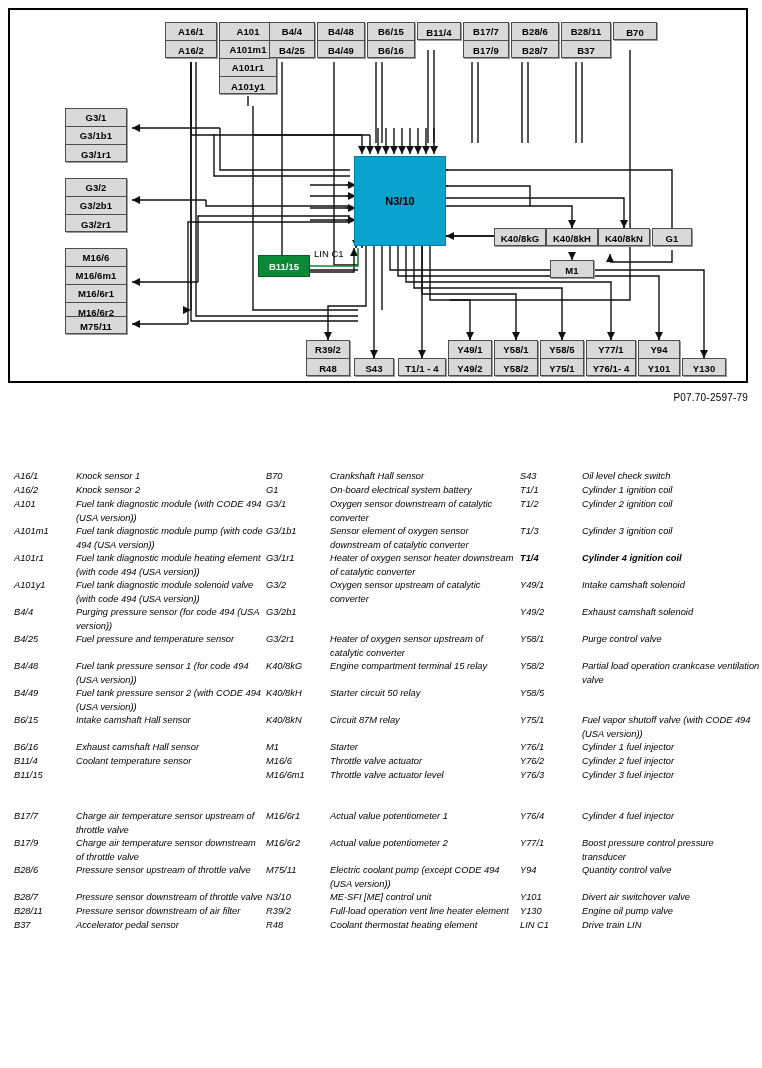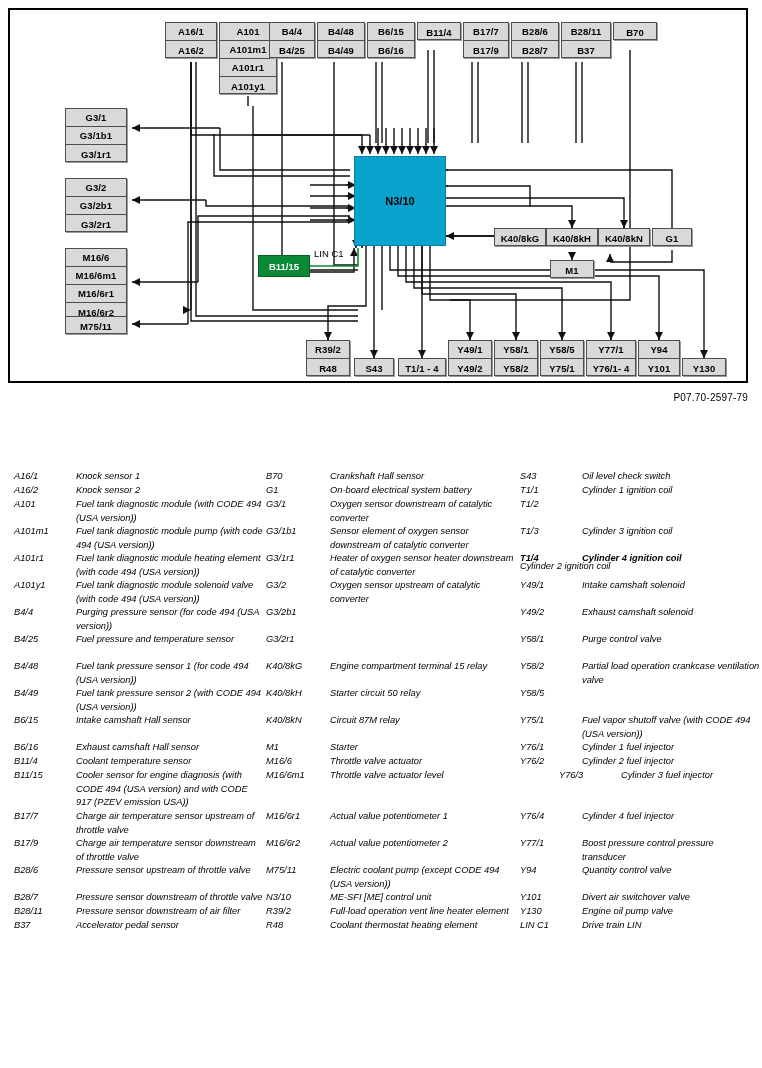--- a/index.html
+++ b/index.html
@@ -373,21 +373,20 @@
       <div class="lg-row" style="height: 14px;">
         <div class="lg-code">B6/16</div>
         <div class="lg-desc">Exhaust camshaft Hall sensor</div>
       </div>
       <div class="lg-row" style="height: 14px;">
         <div class="lg-code">B11/4</div>
         <div class="lg-desc">Coolant temperature sensor</div>
       </div>
       <div class="lg-row" style="height: 41px;">
         <div class="lg-code">B11/15</div>
-        <div class="lg-desc">Cooler sensor for engine diagnosis (with CODE 494 (USA version) and with CODE 917 (PZEV emission USA))</div>
       </div>
       <div class="lg-row" style="height: 27px;">
         <div class="lg-code">B17/7</div>
         <div class="lg-desc">Charge air temperature sensor upstream of throttle valve</div>
       </div>
       <div class="lg-row" style="height: 27px;">
         <div class="lg-code">B17/9</div>
         <div class="lg-desc">Charge air temperature sensor downstream of throttle valve</div>
       </div>
       <div class="lg-row" style="height: 27px;">
@@ -430,20 +429,21 @@
       </div>
       <div class="lg-row" style="height: 27px;">
         <div class="lg-code">G3/2</div>
         <div class="lg-desc">Oxygen sensor upstream of catalytic converter</div>
       </div>
       <div class="lg-row" style="height: 27px;">
         <div class="lg-code">G3/2b1</div>
       </div>
       <div class="lg-row" style="height: 27px;">
         <div class="lg-code">G3/2r1</div>
+        <div class="lg-desc">Heater of oxygen sensor upstream of catalytic converter</div>
       </div>
       <div class="lg-row" style="height: 27px;">
         <div class="lg-code">K40/8kG</div>
         <div class="lg-desc">Engine compartment terminal 15 relay</div>
       </div>
       <div class="lg-row" style="height: 27px;">
         <div class="lg-code">K40/8kH</div>
         <div class="lg-desc">Starter circuit 50 relay</div>
       </div>
       <div class="lg-row" style="height: 27px;">
@@ -489,21 +489,21 @@
     </div>
   <div class="legend-col" id="col2">
       <div class="lg-row" style="height: 14px;">
         <div class="lg-code">S43</div>
         <div class="lg-desc">Oil level check switch</div>
       </div>
       <div class="lg-row" style="height: 14px;">
         <div class="lg-code">T1/1</div>
         <div class="lg-desc">Cylinder 1 ignition coil</div>
       </div>
-      <div class="lg-row" style="height: 27px; flex-direction: column;">
+      <div class="lg-row" style="height: 27px;">
         <div class="lg-code">T1/2</div>
         <div class="lg-desc">Cylinder 2 ignition coil</div>
       </div>
       <div class="lg-row" style="height: 27px;">
         <div class="lg-code">T1/3</div>
         <div class="lg-desc">Cylinder 3 ignition coil</div>
       </div>
       <div class="lg-row" style="height: 27px; font-weight: bold;">
         <div class="lg-code">T1/4</div>
         <div class="lg-desc">Cylinder 4 ignition coil</div>
@@ -532,21 +532,21 @@
         <div class="lg-desc">Fuel vapor shutoff valve (with CODE 494 (USA version))</div>
       </div>
       <div class="lg-row" style="height: 14px;">
         <div class="lg-code">Y76/1</div>
         <div class="lg-desc">Cylinder 1 fuel injector</div>
       </div>
       <div class="lg-row" style="height: 14px;">
         <div class="lg-code">Y76/2</div>
         <div class="lg-desc">Cylinder 2 fuel injector</div>
       </div>
-      <div class="lg-row" style="height: 41px; margin-left: 39px;">
+      <div class="lg-row" style="height: 41px;">
         <div class="lg-code">Y76/3</div>
         <div class="lg-desc">Cylinder 3 fuel injector</div>
       </div>
       <div class="lg-row" style="height: 27px;">
         <div class="lg-code">Y76/4</div>
         <div class="lg-desc">Cylinder 4 fuel injector</div>
       </div>
       <div class="lg-row" style="height: 27px;">
         <div class="lg-code">Y77/1</div>
         <div class="lg-desc">Boost pressure control pressure transducer</div>

